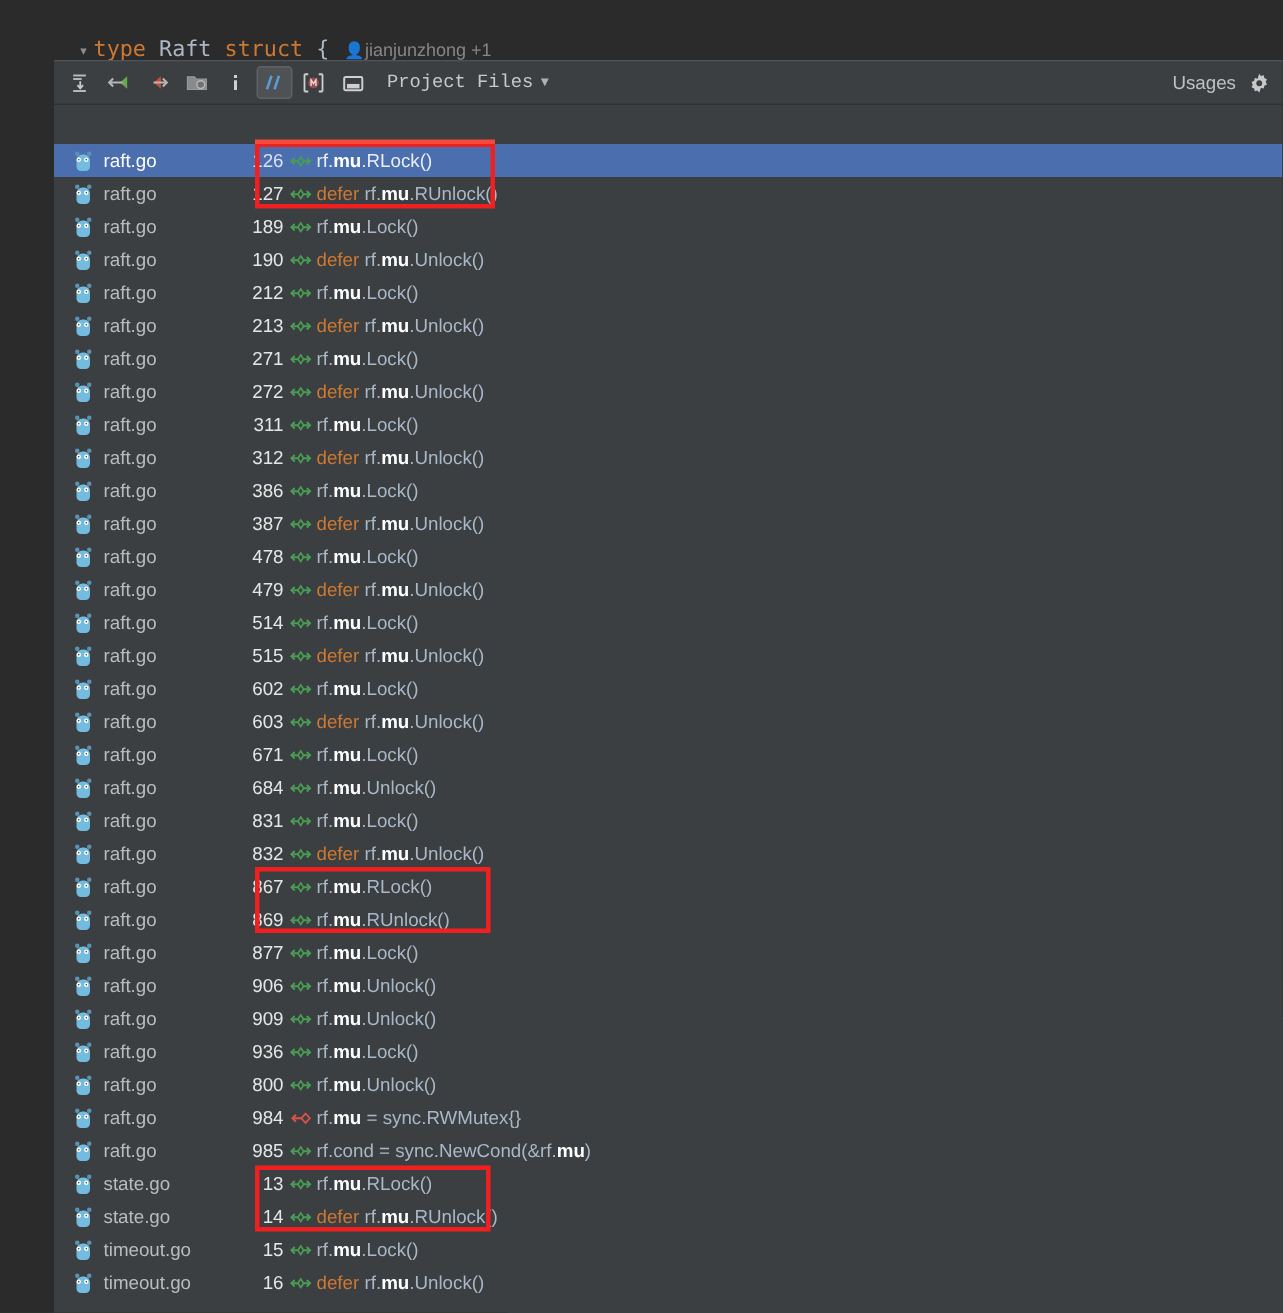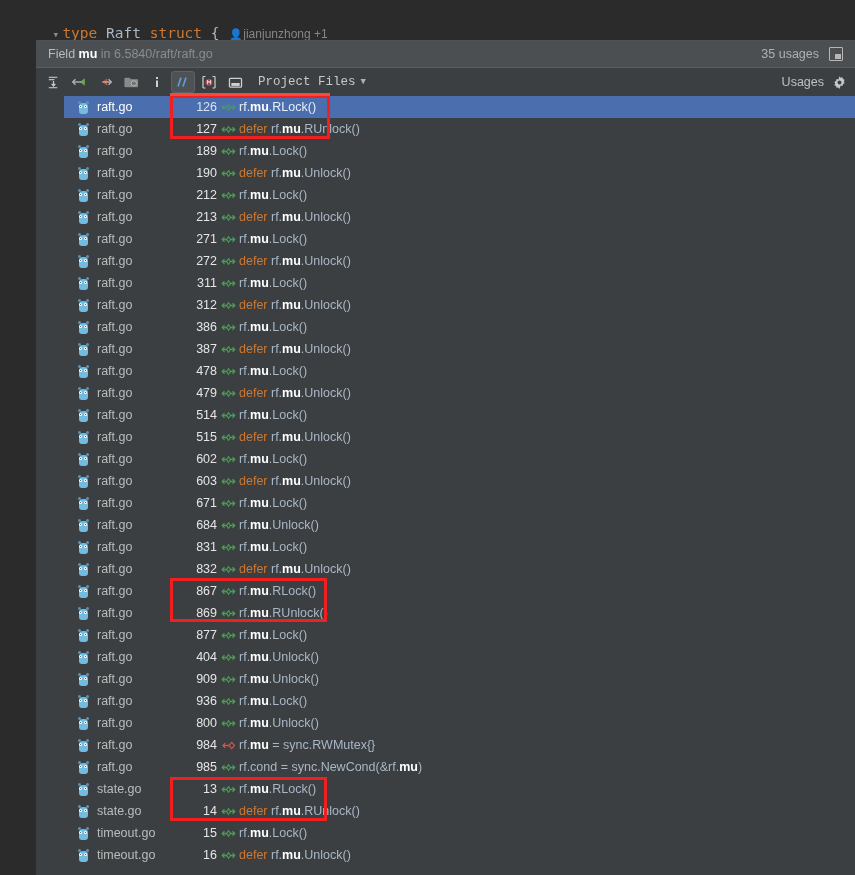--- a/index.html
+++ b/index.html
@@ -83,21 +83,20 @@
   }
   .chev { font-size: 9px; color: #b0b0b0; }
   .tb-spacer { flex: 1 1 auto; }
   .tb-right { font-size: 12.5px; color: #c0c0c0; margin-right: 8px; }
 
   
   .list {
     position: absolute; left: 0; top: 55px; right: 0; bottom: 0;
     background: #3c3f41;
     overflow: hidden;
-    padding-left: 28px;
   }
   .row {
     height: 22px; display: flex; align-items: center;
     font-size: 12.5px; white-space: nowrap; position: relative;
   }
   .row.selected { background: #4b6eaf; }
   .cell-icon { width: 14px; margin-left: 12px; display:flex; align-items:center; justify-content:center;}
   .cell-file {
     width: 86px; color: #bbbbbb; margin-left: 7px; overflow: hidden;
   }
@@ -156,31 +155,20 @@
     <div class="editor-line l1" style="left:0px;">
       <span class="fold-icon">▾</span><span class="kw">type</span><span class="brace"> </span><span class="type-name">Raft</span><span class="brace"> </span><span class="kw">struct</span><span class="brace"> </span><span class="brace">{</span><span class="inlay">   <span class="person">👤</span><span>jianjunzhong</span> <span>+1</span></span>
     </div>
     <div class="editor-line l2" style="left:0px;">
       <span style="color:#2b2b2b;">     </span><span class="mu-hl ident">mu</span><span style="color:#2b2b2b;">        </span><span class="pkg">sync.</span><span class="pkgtype">RWMutex</span><span style="color:#2b2b2b;">        </span><span class="comment">// Lock to protect shared access to this peer's state</span>
     </div>
   </div>
 
   <div class="popup">
 
-    <div class="popup-header">
-      <div class="ph-title">
-        <span>Field</span>
-        <b>mu</b>
-        <span class="muted">in</span>
-        <span class="muted">6.5840/raft/raft.go</span>
-      </div>
-      <div class="ph-spacer"></div>
-      <div class="ph-count">35 usages</div>
-      <div class="icon-panel"></div>
-    </div>
 
     <div class="toolbar">
 
       <div class="tb-btn">
         <svg width="15" height="15" viewBox="0 0 16 16">
           <path d="M3 2.5h9M3 5h6" stroke="#b6b6b6" stroke-width="1.3" fill="none"></path>
           <path d="M8 6.5v4.2M6 9.4l2 2.3 2-2.3" stroke="#c9c9c9" stroke-width="1.3" fill="none"></path>
           <path d="M3 13.5h9" stroke="#b6b6b6" stroke-width="1.3"></path>
         </svg>
       </div>
@@ -857,21 +845,21 @@
               <span class="ear-l"></span>
               <span class="ear-r"></span>
               <span class="body"></span>
               <span class="eye-l"></span>
               <span class="eye-r"></span>
               <span class="pupil-l"></span>
               <span class="pupil-r"></span>
             </span>
           </div>
           <div class="cell-file">raft.go</div>
-          <div class="cell-line">404</div>
+          <div class="cell-line">906</div>
           <div class="cell-arrow">
             <svg width="15" height="11" viewBox="0 0 16 12">
               <path d="M1.4 6 H6.5 M9.5 6 H14.6" stroke="#499c54" stroke-width="1.4"></path>
               <path d="M3.6 3.6 L1.2 6 L3.6 8.4" stroke="#499c54" stroke-width="1.4" fill="none"></path>
               <path d="M12.4 3.6 L14.8 6 L12.4 8.4" stroke="#499c54" stroke-width="1.4" fill="none"></path>
               <path d="M8 2.9 L10.1 6 L8 9.1 L5.9 6 Z" stroke="#499c54" stroke-width="1.2" fill="none"></path>
             </svg>
           </div>
           <div class="cell-code"><span class="plain">rf.</span><span class="bold">mu</span><span class="dim">.Unlock()</span></div>
         </div>

